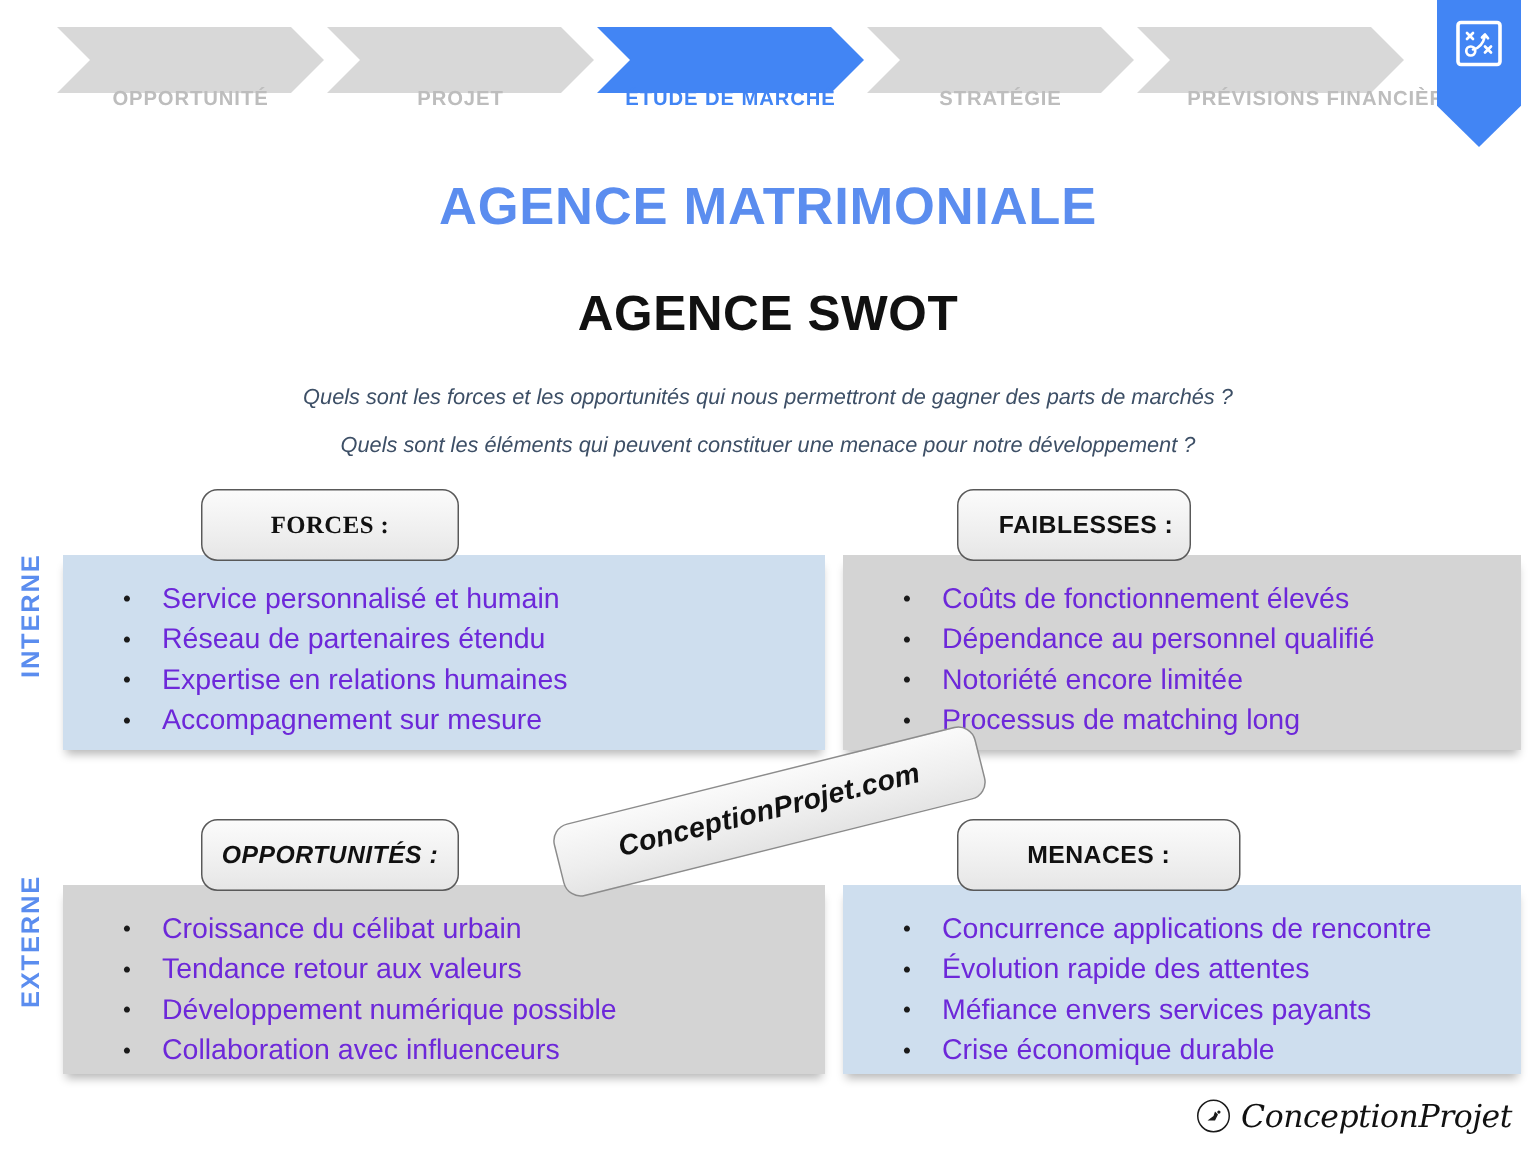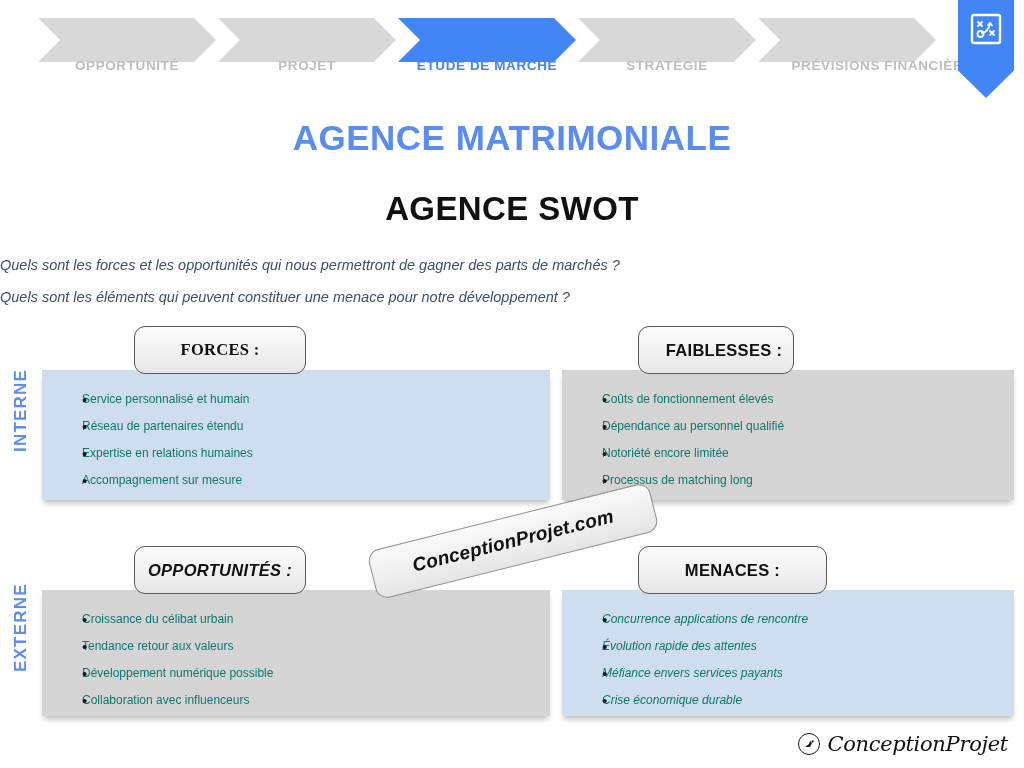--- a/index.html
+++ b/index.html
@@ -83,20 +83,21 @@
     font-size: 33px;
     font-weight: bold;
     color: #111111;
     letter-spacing: 0.4px;
   }
 
   .subtitle {
     position: absolute;
     left: 0;
     width: 1024px;
+    text-align: center;
     font-style: italic;
     font-size: 14.5px;
     color: #3d4f66;
   }
   #subtitle-1 { top: 257px; }
   #subtitle-2 { top: 289px; }
 
   
   .axis-label {
     position: absolute;
@@ -145,23 +146,23 @@
     letter-spacing: 0.3px;
   }
 
   ul.bullets {
     list-style: none;
     padding: 16px 0 0 0;
     margin: 0;
   }
   ul.bullets li {
     position: relative;
-    padding-left: 40px;
-    font-size: 12px;
-    color: #0f766e;
+    padding-left: 66px;
+    font-size: 19px;
+    color: #6d28d9;
     line-height: 27px;
     white-space: nowrap;
   }
   ul.bullets li::before {
     content: "\2022";
     position: absolute;
     left: 40px;
     font-size: 15px;
     color: #1a1a1a;
   }
@@ -173,21 +174,21 @@
 
   #quad-faiblesses    { left: 562px; top: 326px; width: 452px; height: 180px; }
   #quad-faiblesses .quad-body   { top: 44px; height: 130px; }
   #quad-faiblesses .quad-header { left: 76px; width: 156px; padding-left: 16px; }
 
   #quad-opportunites  { left: 42px;  top: 546px; width: 508px; height: 176px; }
   #quad-opportunites .quad-body   { top: 44px; height: 126px; }
   #quad-opportunites .quad-header { left: 92px; width: 172px; font-style: italic; }
 
   #quad-menaces       { left: 562px; top: 546px; width: 452px; height: 176px; }
-  #quad-menaces .quad-body   { top: 44px; height: 126px; font-style: italic; }
+  #quad-menaces .quad-body   { top: 44px; height: 126px; }
   #quad-menaces .quad-header { left: 76px; width: 189px; }
 
   
   #watermark {
     position: absolute;
     left: 368px; top: 516px;
     width: 290px; height: 50px;
     background: linear-gradient(180deg, #fafafa 0%, #eeeeee 60%, #e4e4e4 100%);
     border: 1px solid #8c8c8c;
     border-radius: 12px;

